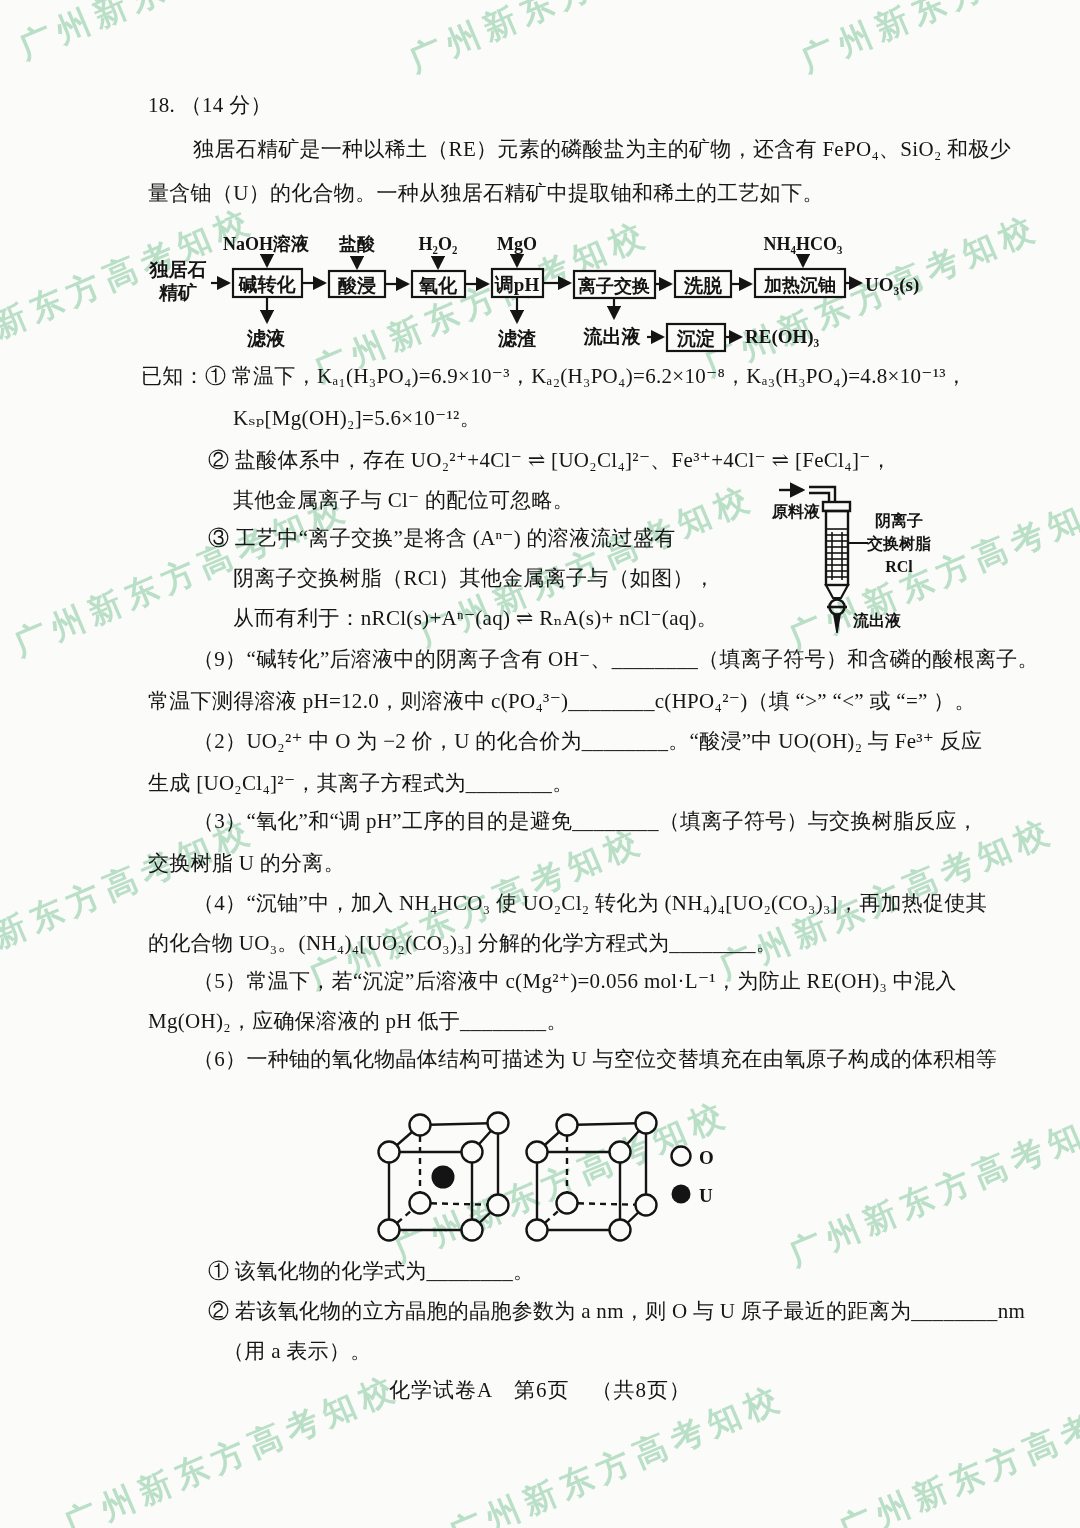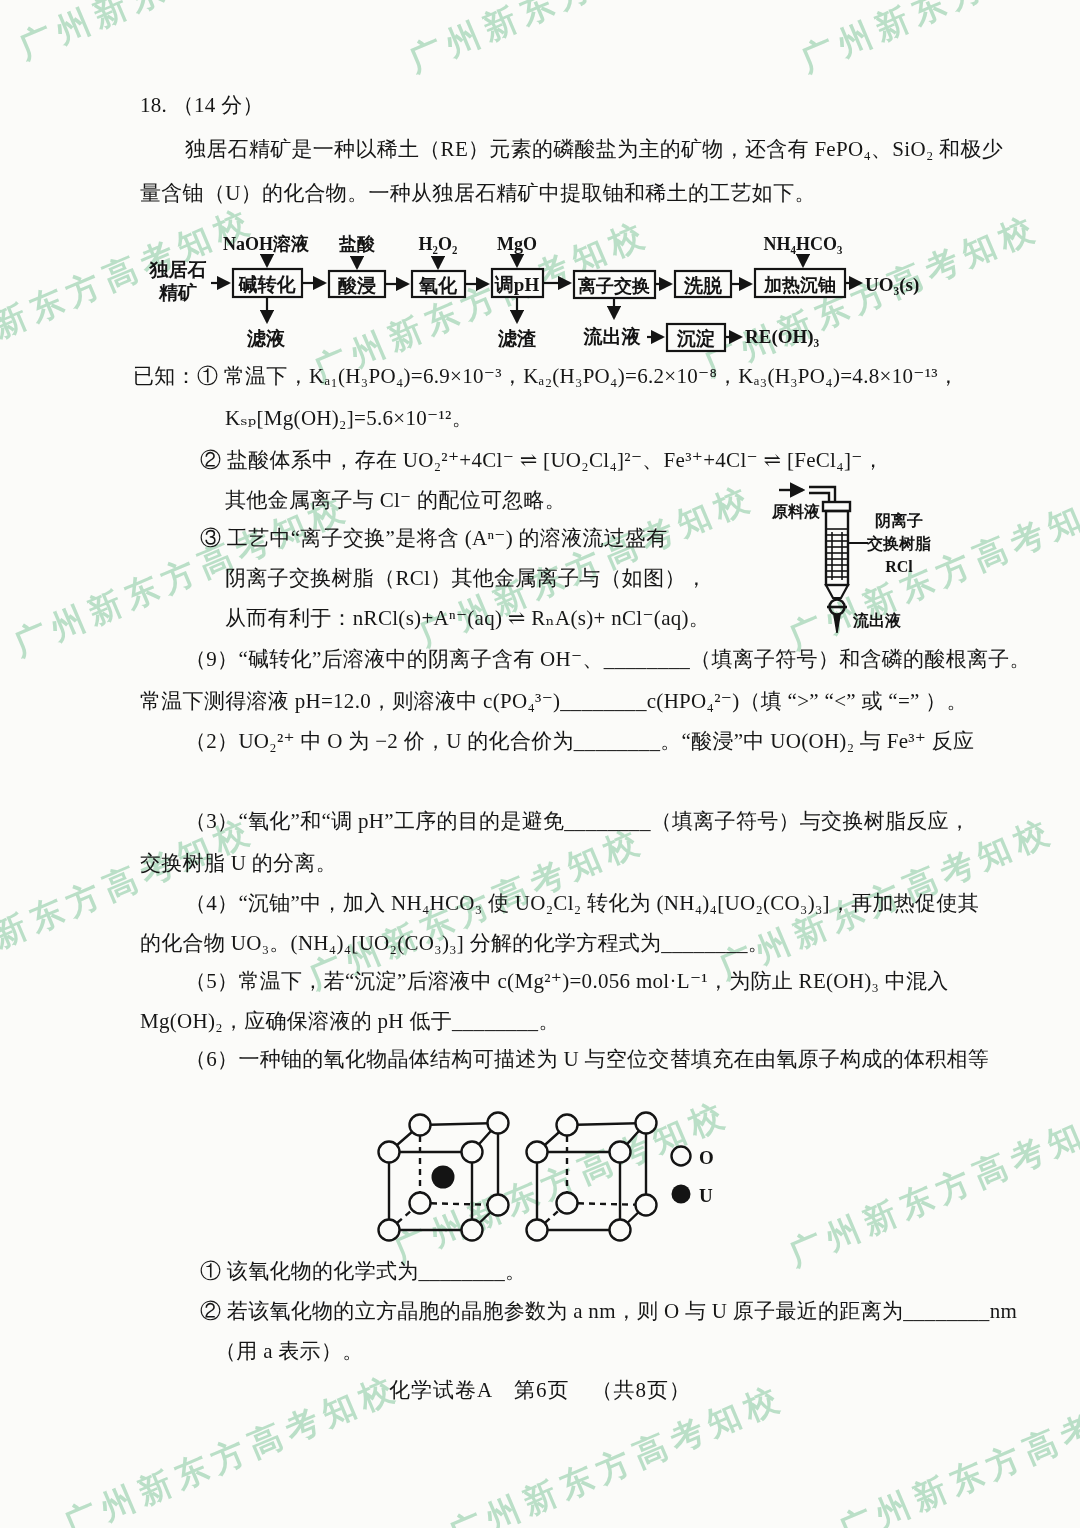--- a/index.html
+++ b/index.html
@@ -11,20 +11,21 @@
     overflow:hidden;
     font-family:"Liberation Serif","DejaVu Serif",serif;
     color:#161616;
   }
   .ln{
     position:absolute;
     font-size:21px;
     line-height:1.25;
     white-space:nowrap;
     letter-spacing:0.3px;
+    margin-left:8px;
   }
   .wm{
     position:absolute;
     font-size:33px;
     font-weight:bold;
     letter-spacing:7px;
     color:rgba(122,196,150,0.50);
     transform:rotate(-23deg);
     transform-origin:left bottom;
     white-space:nowrap;
@@ -167,20 +168,21 @@
     <text x="88" y="151" font-size="16" font-weight="bold">流出液</text>
     <line x1="84" y1="68" x2="103" y2="68" stroke="#141414" stroke-width="2"></line>
     <text x="134" y="51" text-anchor="middle" font-size="16" font-weight="bold">阴离子</text>
     <text x="134" y="74" text-anchor="middle" font-size="16" font-weight="bold">交换树脂</text>
     <text x="134" y="97" text-anchor="middle" font-size="16" font-weight="bold">RCl</text>
   </svg>
 
   <div class="ln" style="left:185px;top:646px">（9）“碱转化”后溶液中的阴离子含有 OH⁻、________（填离子符号）和含磷的酸根离子。</div>
   <div class="ln" style="left:140px;top:688px">常温下测得溶液 pH=12.0，则溶液中 c(PO₄³⁻)________c(HPO₄²⁻)（填 “&gt;” “&lt;” 或 “=” ）。</div>
   <div class="ln" style="left:185px;top:728px">（2）UO₂²⁺ 中 O 为 −2 价，U 的化合价为________。“酸浸”中 UO(OH)₂ 与 Fe³⁺ 反应</div>
+  <div class="ln" style="left:140px;top:770px">生成 [UO₂Cl₄]²⁻，其离子方程式为________。</div>
   <div class="ln" style="left:185px;top:808px">（3）“氧化”和“调 pH”工序的目的是避免________（填离子符号）与交换树脂反应，</div>
   <div class="ln" style="left:140px;top:850px">交换树脂 U 的分离。</div>
   <div class="ln" style="left:185px;top:890px">（4）“沉铀”中，加入 NH₄HCO₃ 使 UO₂Cl₂ 转化为 (NH₄)₄[UO₂(CO₃)₃]，再加热促使其</div>
   <div class="ln" style="left:140px;top:930px">的化合物 UO₃。(NH₄)₄[UO₂(CO₃)₃] 分解的化学方程式为________。</div>
   <div class="ln" style="left:185px;top:968px">（5）常温下，若“沉淀”后溶液中 c(Mg²⁺)=0.056 mol·L⁻¹，为防止 RE(OH)₃ 中混入</div>
   <div class="ln" style="left:140px;top:1008px">Mg(OH)₂，应确保溶液的 pH 低于________。</div>
   <div class="ln" style="left:185px;top:1046px">（6）一种铀的氧化物晶体结构可描述为 U 与空位交替填充在由氧原子构成的体积相等</div>
 
   <svg class="fig" style="left:355px;top:1108px" width="390" height="140" viewBox="0 0 390 140">
 

